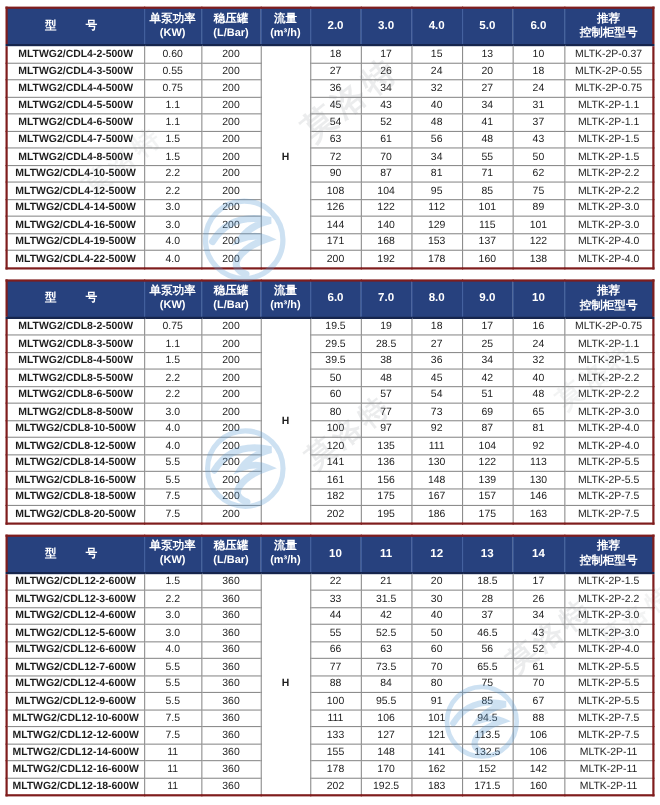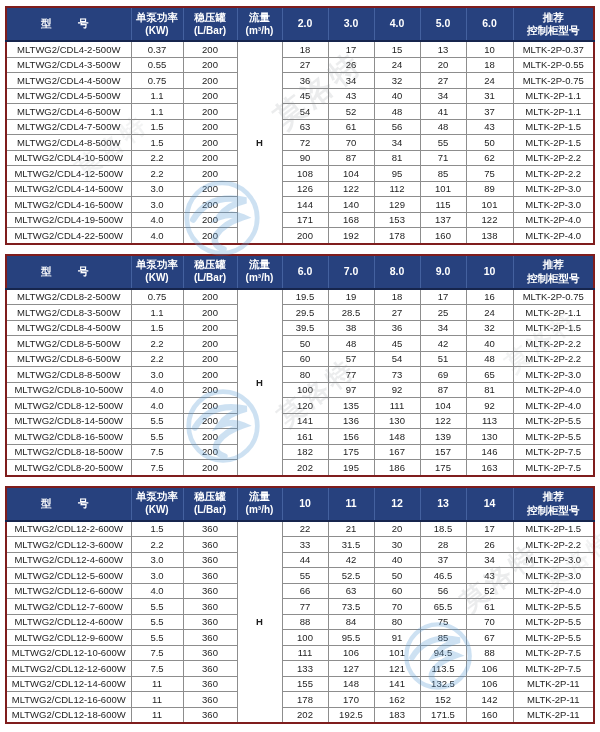--- a/index.html
+++ b/index.html
@@ -17,21 +17,21 @@
     background:#27417e;color:#fff;font-size:10.5px;font-weight:bold;
     height:30px;padding:1px 0;line-height:1.25;vertical-align:middle;
     border:1px solid #44619f;border-bottom:2px solid #16254d;
   }
   table.spec thead th .sub{font-size:10px;font-weight:bold;}
   th.model-h{letter-spacing:8px;font-size:11.5px;}
   table.spec td{
     border:1px solid #8d8d8d;text-align:center;vertical-align:middle;
     height:14.5px;padding:0;font-size:9.5px;color:#1d1d1d;background:transparent;
   }
-  td.model-cell{font-size:9.3px;color:#111;}
+  td.model-cell{font-size:9.3px;color:#111;font-weight:bold;}
   td.num{font-size:9.8px;}
   td.h-cell{font-size:10px;font-weight:bold;color:#333;}
   
   .wm{position:absolute;pointer-events:none;z-index:5;}
   .wm-text{
     color:#8a8f94;opacity:0.16;font-size:30px;font-weight:bold;
     letter-spacing:4px;transform:rotate(-38deg);white-space:nowrap;
   }
   .wm-logo{opacity:0.30;}
 </style>
@@ -63,21 +63,21 @@
           <th>3.0</th>
           <th>4.0</th>
           <th>5.0</th>
           <th>6.0</th>
           <th>推荐<br>控制柜型号</th>
         </tr>
       </thead>
       <tbody>
         <tr>
           <td class="model-cell">MLTWG2/CDL4-2-500W</td>
-          <td class="num">0.37</td>
+          <td class="num">0.60</td>
           <td class="num">200</td>
           <td class="h-cell" rowspan="13">H</td>
           <td class="num">18</td>
           <td class="num">17</td>
           <td class="num">15</td>
           <td class="num">13</td>
           <td class="num">10</td>
           <td class="num">MLTK-2P-0.37</td>
         </tr>
         <tr>

